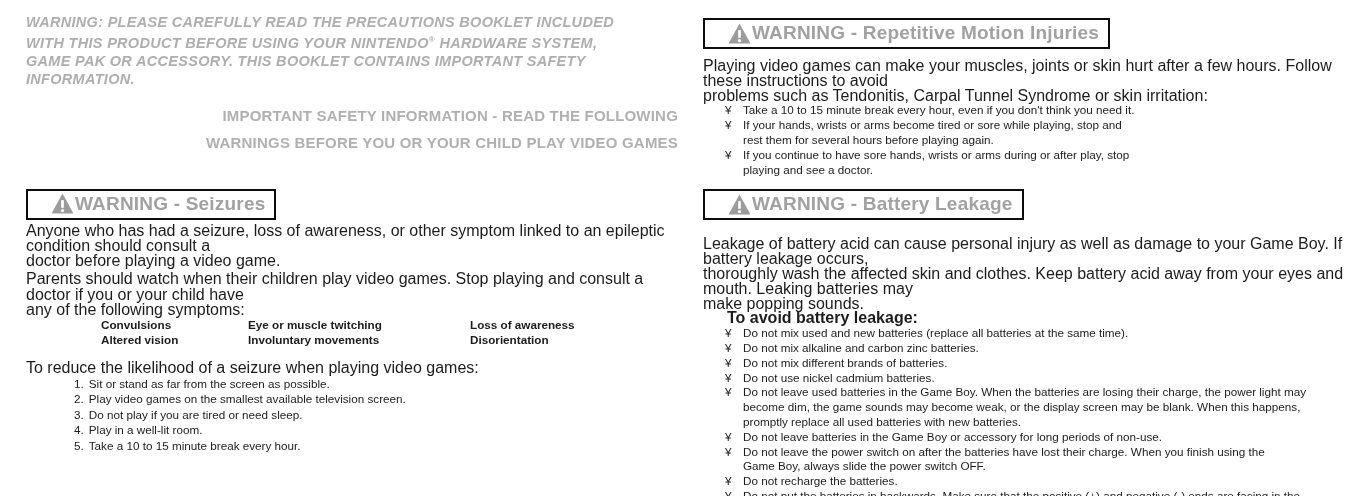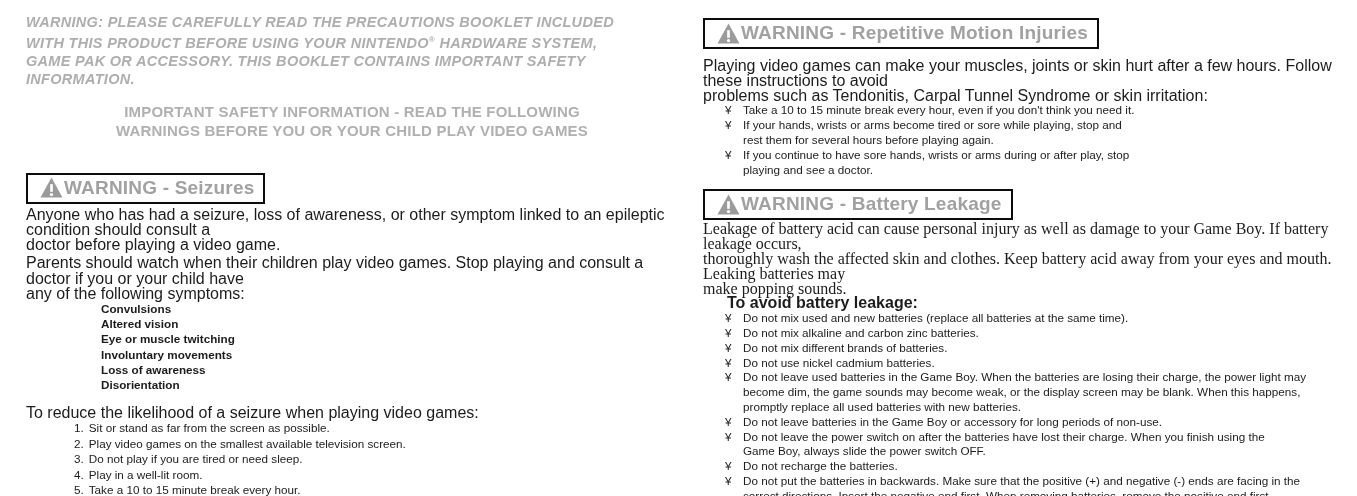--- a/index.html
+++ b/index.html
@@ -11,45 +11,45 @@
   .col-left{left:26px;width:652px;}
   .col-right{left:703px;width:650px;}
 
   .intro-warning{
     margin-top:13px;color:#aeaeae;font-weight:bold;font-style:italic;
     font-size:14.5px;line-height:18px;letter-spacing:0.3px;white-space:pre-line;
   }
   .intro-warning sup{font-size:8px;font-style:italic;}
 
   .safety-heading{
-    margin-top:14px;text-align:center;color:#b0b0b0;font-weight:bold;
-    font-size:15px;line-height:19px;white-space:pre-line;letter-spacing:0.2px;
+    margin-top:14px;text-align:right;color:#b0b0b0;font-weight:bold;
+    font-size:15px;line-height:27px;white-space:pre-line;letter-spacing:0.2px;
   }
 
   .warnbox{
-    display:inline-block;border:2px solid #0c0c0c;padding:2px 9px 3px 12px;background:#fff;
+    display:inline-block;border:2px solid #0c0c0c;padding:2px 9px 3px 23px;background:#fff;
   }
   .warnbox .wtitle{
     color:#a1a1a1;font-weight:bold;font-size:19px;letter-spacing:0.2px;
     display:inline-block;vertical-align:middle;
   }
   .warnbox svg{vertical-align:middle;margin-right:1px;}
   .mt-box-left{margin-top:33px;}
   .mt-box-right1{margin-top:18px;}
   .mt-box-right2{margin-top:12px;}
 
   .body-text{font-size:16px;line-height:15.2px;white-space:pre-line;}
   .col-right .body-text{line-height:14.8px;}
 
   .p-first{margin-top:9px;}
   .p-next{margin-top:3px;}
-  .p-tight{margin-top:2px;font-family:Liberation Serif, serif;}
+  .p-tight{margin-top:17px;}
   .p-intro-r{margin-top:10px;}
 
-  .symptoms{display:flex;margin-left:75px;font-size:11.7px;line-height:15.2px;font-weight:bold;flex-direction:column;}
+  .symptoms{display:flex;margin-left:75px;font-size:11.7px;line-height:15.2px;font-weight:bold;}
   .sym-col1{width:147px;}
   .sym-col2{width:222px;}
   .sym-col3{width:auto;}
 
   .reduce-intro{margin-top:13px;}
   .steps{margin-left:48px;}
   .step{display:flex;font-size:11.7px;line-height:15.5px;}
   .step-num{margin-right:5px;}
 
   .sub-intro{margin-left:24px;font-weight:bold;}

